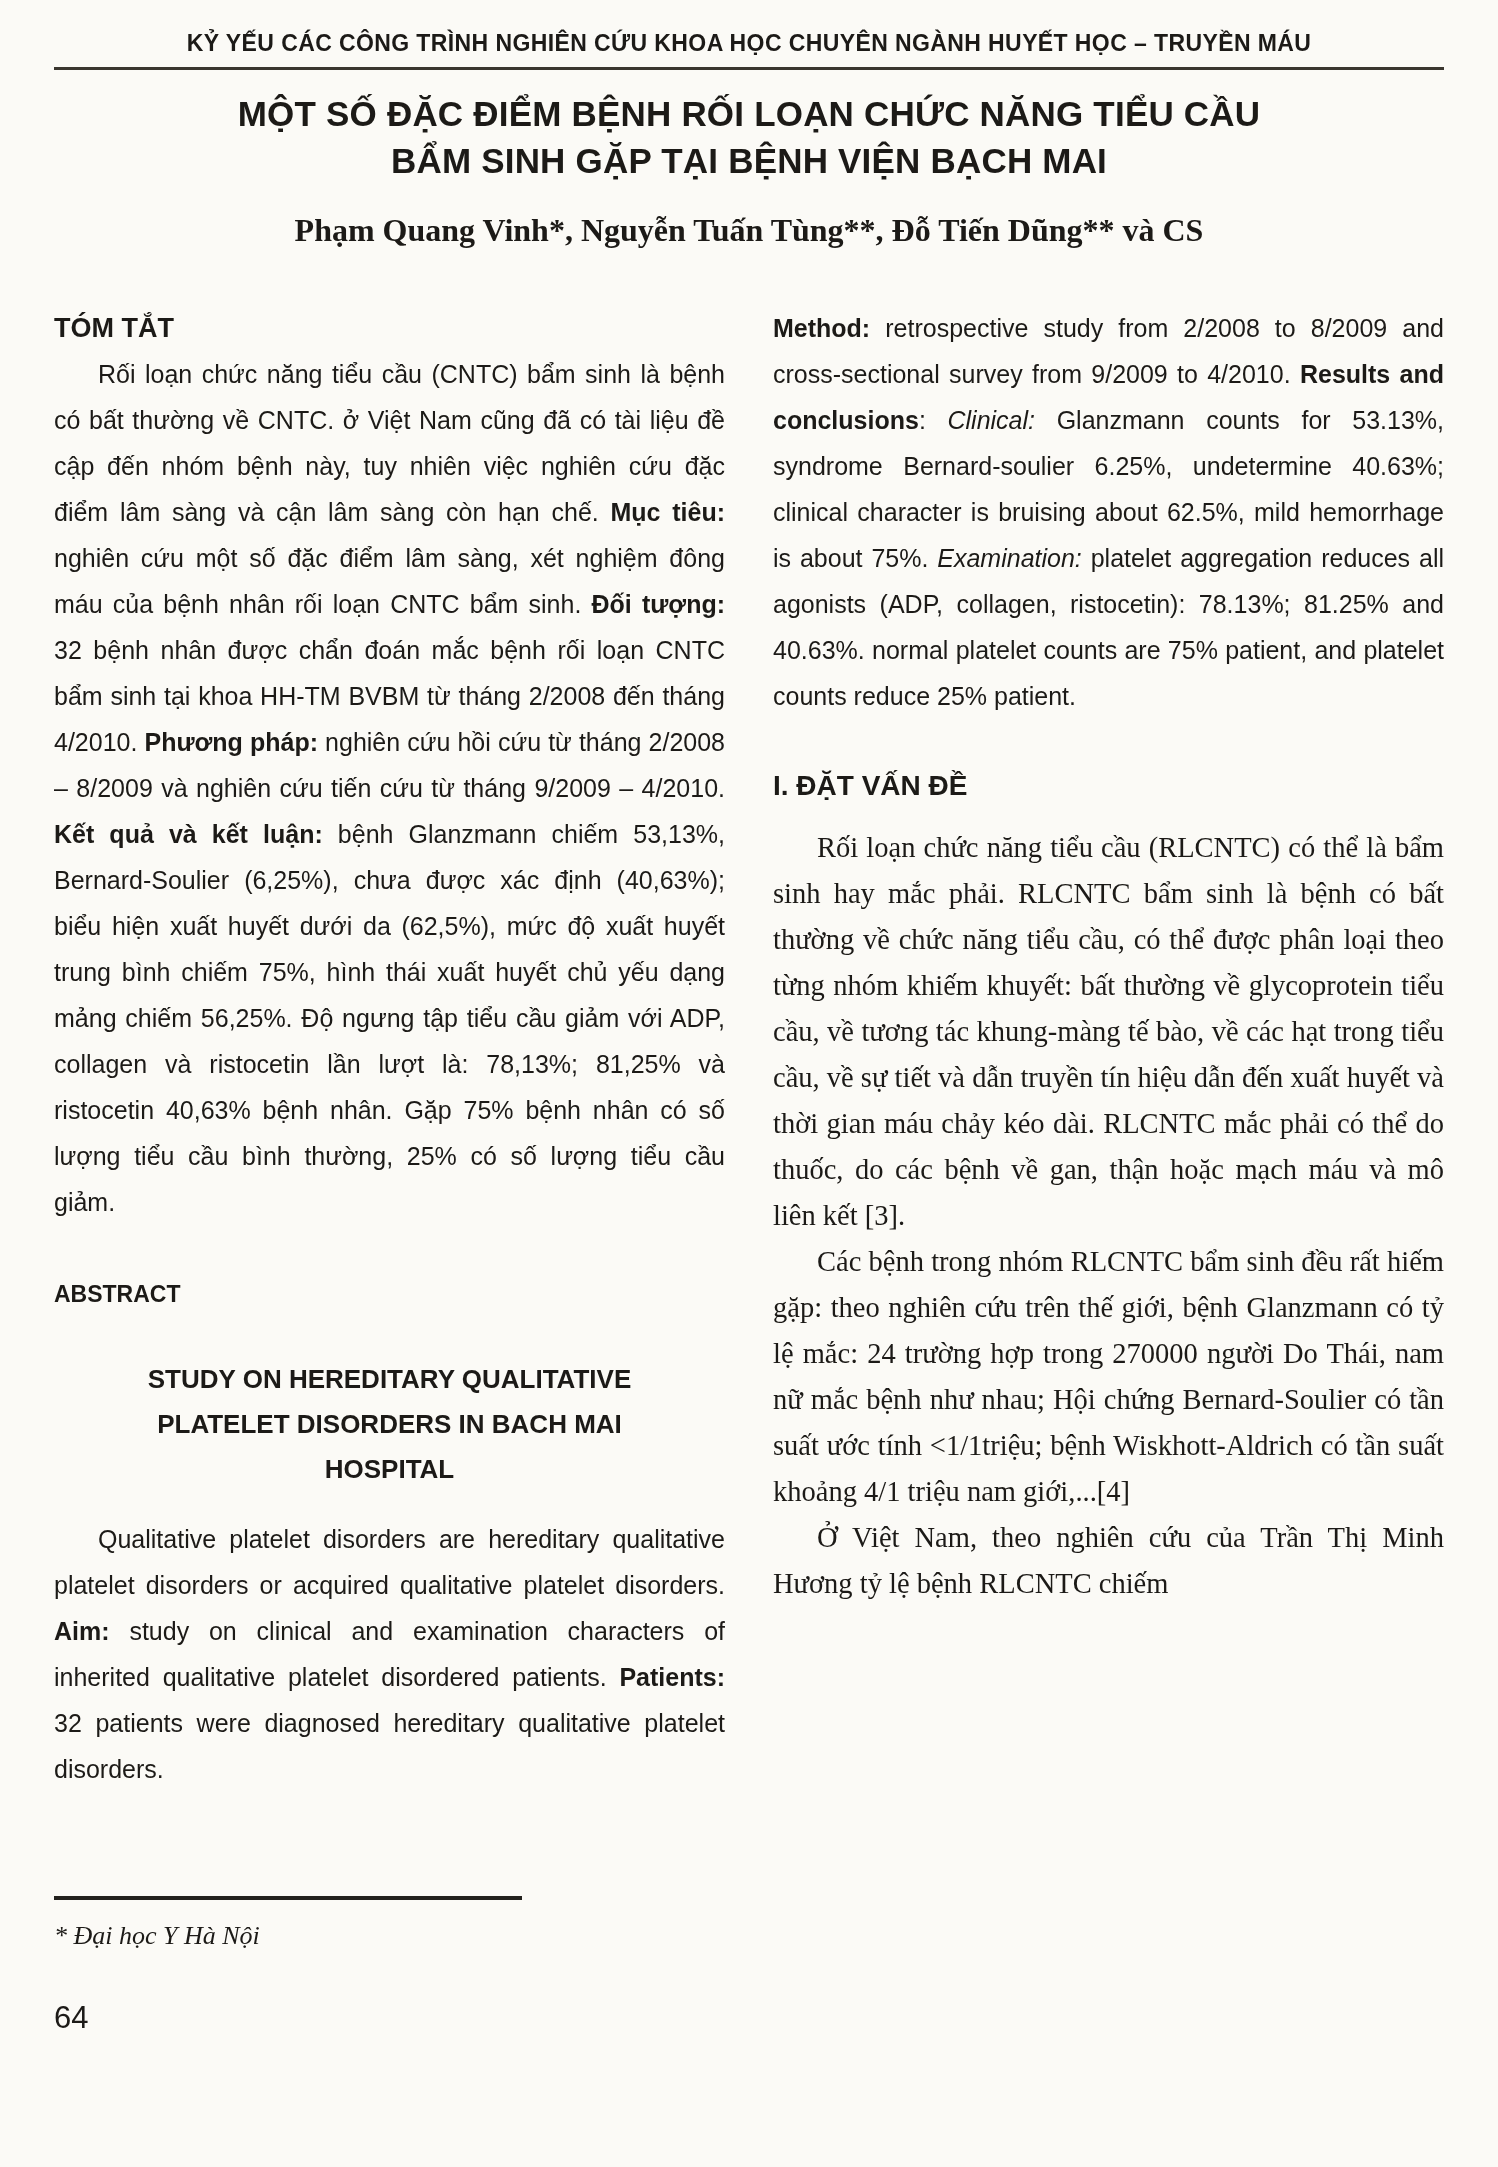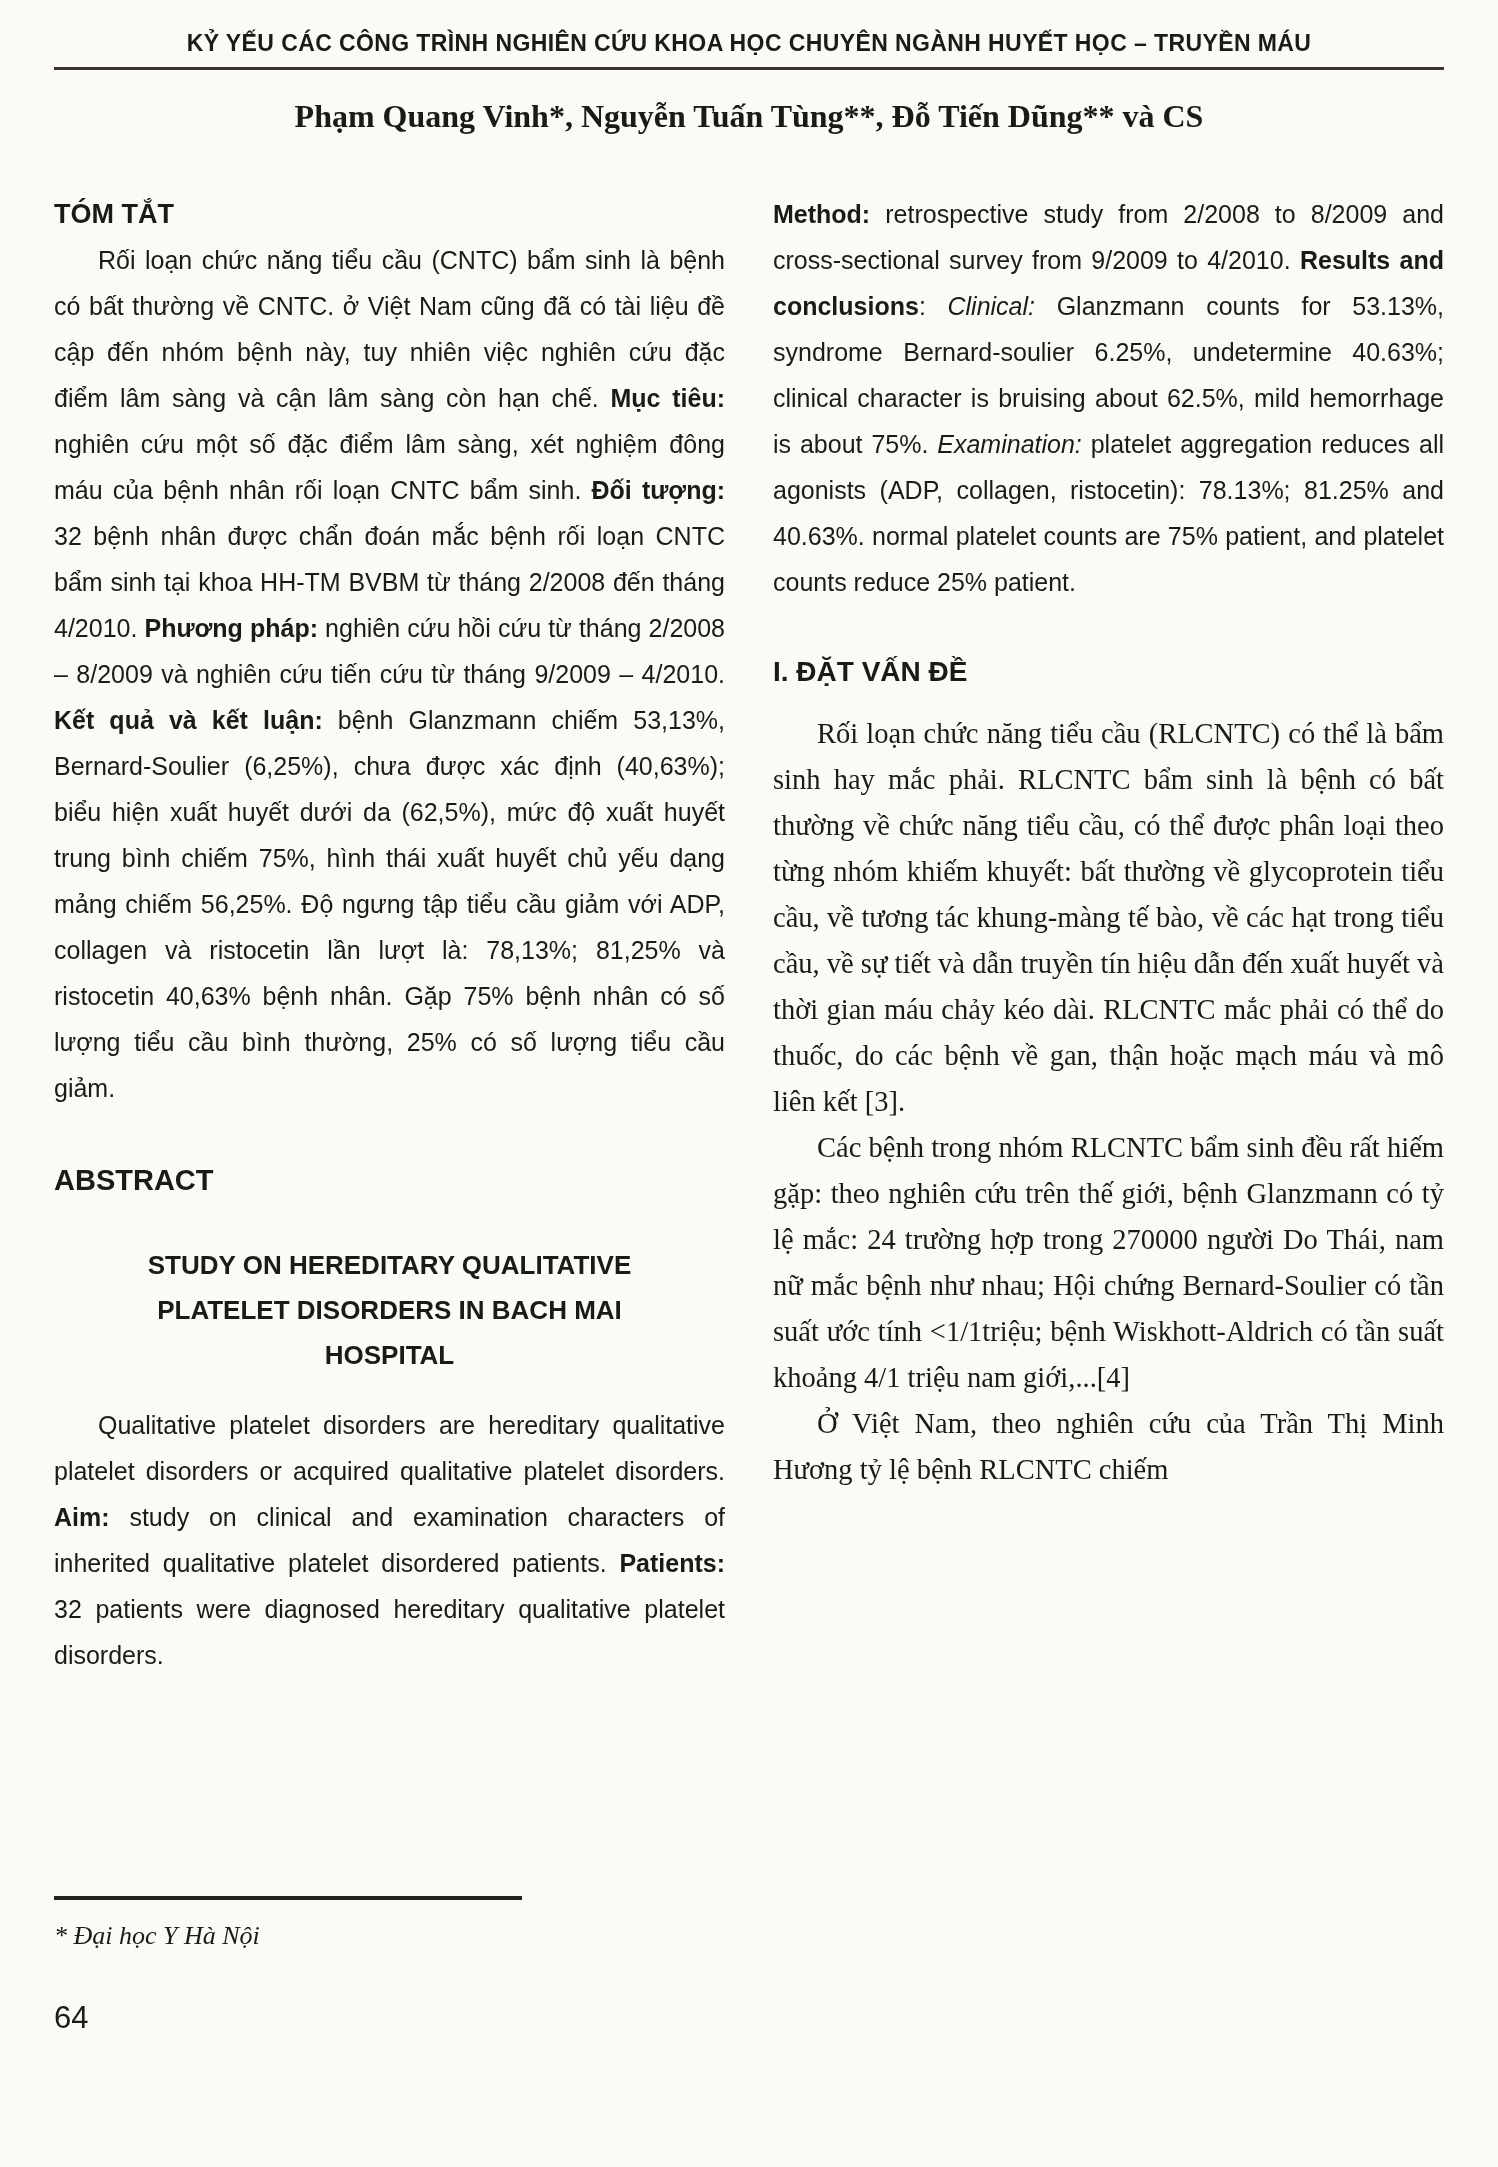--- a/index.html
+++ b/index.html
@@ -58,21 +58,21 @@
     line-height: 46px;
   }
   .body-sans {
     font-size: 25px;
     line-height: 46px;
     text-align: justify;
   }
   .indent { text-indent: 44px; }
   .abstract-heading {
     margin-top: 46px;
-    font-size: 29px;
+    font-size: 23px;
     font-weight: 700;
     line-height: 46px;
   }
   .abstract-title {
     margin-top: 40px;
     padding: 0 36px;
     text-align: center;
     font-weight: 700;
     font-size: 26px;
     line-height: 45px;
@@ -119,20 +119,24 @@
 </head>
 <body>
 
 <div class="page">
 
   <div>
     <div class="journal-header">KỶ YẾU CÁC CÔNG TRÌNH NGHIÊN CỨU KHOA HỌC CHUYÊN NGÀNH HUYẾT HỌC – TRUYỀN MÁU</div>
     <hr class="header-rule">
   </div>
 
+  <h1 class="article-title">
+    <span class="title-line">MỘT SỐ ĐẶC ĐIỂM BỆNH RỐI LOẠN CHỨC NĂNG TIỂU CẦU</span>
+    <span class="title-line">BẨM SINH GẶP TẠI BỆNH VIỆN BẠCH MAI</span>
+  </h1>
 
   <div class="authors">Phạm Quang Vinh*, Nguyễn Tuấn Tùng**, Đỗ Tiến Dũng** và CS</div>
 
   <div class="columns">
 
     <div class="col">
       <h2 class="section-heading">TÓM TẮT</h2>
       <p class="body-sans indent"><span>Rối loạn chức năng tiểu cầu (CNTC) bẩm sinh là bệnh có bất thường về CNTC. ở Việt Nam cũng đã có tài liệu đề cập đến nhóm bệnh này, tuy nhiên việc nghiên cứu đặc điểm lâm sàng và cận lâm sàng còn hạn chế. </span><span style="font-weight: 700;">Mục tiêu:</span><span> nghiên cứu một số đặc điểm lâm sàng, xét nghiệm đông máu của bệnh nhân rối loạn CNTC bẩm sinh. </span><span style="font-weight: 700;">Đối tượng:</span><span> 32 bệnh nhân được chẩn đoán mắc bệnh rối loạn CNTC bẩm sinh tại khoa HH-TM BVBM từ tháng 2/2008 đến tháng 4/2010. </span><span style="font-weight: 700;">Phương pháp:</span><span> nghiên cứu hồi cứu từ tháng 2/2008 – 8/2009 và nghiên cứu tiến cứu từ tháng 9/2009 – 4/2010. </span><span style="font-weight: 700;">Kết quả và kết luận:</span><span> bệnh Glanzmann chiếm 53,13%, Bernard-Soulier (6,25%), chưa được xác định (40,63%); biểu hiện xuất huyết dưới da (62,5%), mức độ xuất huyết trung bình chiếm 75%, hình thái xuất huyết chủ yếu dạng mảng chiếm 56,25%. Độ ngưng tập tiểu cầu giảm với ADP, collagen và ristocetin lần lượt là: 78,13%; 81,25% và ristocetin 40,63% bệnh nhân. Gặp 75% bệnh nhân có số lượng tiểu cầu bình thường, 25% có số lượng tiểu cầu giảm.</span></p>
 
       <h2 class="abstract-heading">ABSTRACT</h2>

